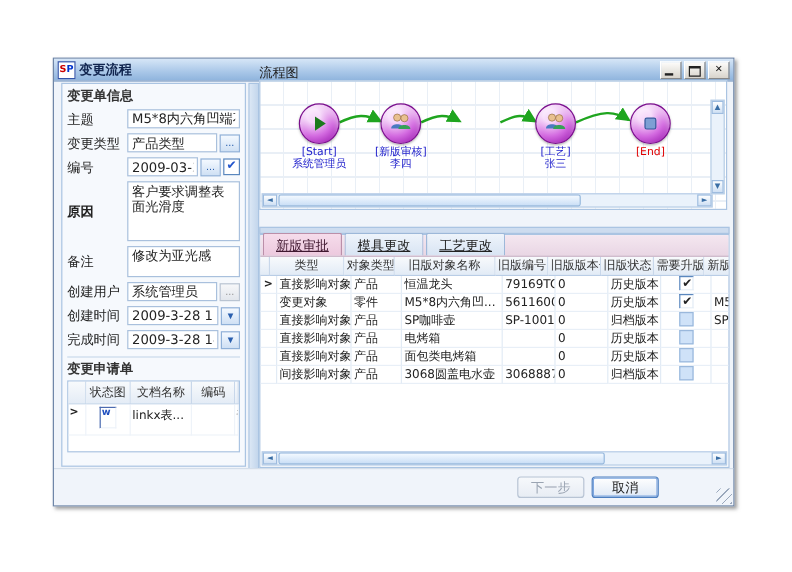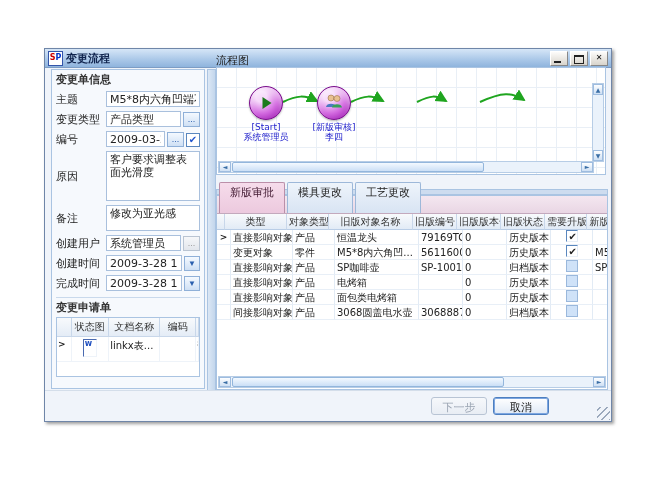--- a/index.html
+++ b/index.html
@@ -29,21 +29,21 @@
     font-size:9px;line-height:9px;color:#2a5fae;text-align:center;padding:0;}
   .dots-btn.gray{color:#999;border-color:#b9c4d2;background:linear-gradient(#f6f7f9,#e2e6ec);}
   .drop-btn{width:16px;height:15px;border:1px solid #8fb0d8;background:linear-gradient(#f4f9ff,#cfe0f4);
     font-size:8px;line-height:13px;color:#2a5fae;text-align:center;padding:0;}
   .cbx{display:inline-block;width:12px;height:12px;border:1px solid #5a87be;background:#fff;
     font-size:10px;line-height:11px;text-align:center;color:#2255cc;}
   .cbx.empty{background:#cfe2f8;border-color:#9ab8dc;}
   
   .left-panel{position:absolute;left:6px;top:20px;width:154px;height:320px;background:#f6f9fd;
     border:1px solid #aac4e2;padding:2px 4px;box-sizing:border-box;}
-  .frow{display:flex;align-items:flex-end;margin-top:4px;gap:2px;}
+  .frow{display:flex;align-items:center;margin-top:4px;gap:2px;}
   .frow .lbl{width:48px;flex:none;}
   .frow input{flex:1;min-width:0;height:16px;}
   .sep{height:1px;background:#c9d9ec;margin:6px 0 2px;}
   .req-table{border:1px solid #aac4e2;background:#fff;margin-top:2px;height:58px;overflow:hidden;}
   .rt-head,.rt-row{display:flex;font-size:10px;}
   .rt-head span{background:linear-gradient(#f8fafc,#e4ecf6);border-right:1px solid #c8d7ea;border-bottom:1px solid #c8d7ea;
     padding:2px 1px;text-align:center;color:#333;}
   .rt-row span{border-right:1px solid #eef3f9;border-bottom:1px solid #eef3f9;padding:2px 1px;color:#222;overflow:hidden;white-space:nowrap;}
   .doc-ico{display:inline-block;width:10px;height:12px;background:#fff;border:1px solid #4a6ab0;position:relative;}
   .doc-ico::after{content:"w";position:absolute;left:1px;top:-1px;font-size:8px;color:#2050c0;font-weight:bold;}
@@ -75,22 +75,22 @@
   .nname{font-size:9px;color:#2222cc;line-height:10px;white-space:nowrap;}
   .fnode.end .nlabel{color:#e00000;}
   .arrows{position:absolute;left:0;top:0;width:100%;height:100%;pointer-events:none;}
   .flow-hscroll{position:absolute;left:1px;bottom:1px;right:11px;}
   .flow-vscroll{top:15px;right:1px;bottom:12px;}
   
   .hsplit{position:absolute;left:171px;top:140px;width:390px;height:4px;background:#cddcef;border:1px solid #aac4e2;}
   
   .tabs-panel{position:absolute;left:171px;top:146px;width:390px;height:193px;background:#fff;border:1px solid #aac4e2;}
   .tabstrip{display:flex;background:linear-gradient(#f4e7f0,#e9d6e4);border-bottom:1px solid #c3a9bd;height:17px;align-items:flex-end;padding-left:2px;gap:2px;}
-  .tab{font-size:11px;padding:2px 10px 13px;border:1px solid #9db8d9;border-bottom:none;border-radius:2px 2px 0 0;
-    background:linear-gradient(#eef4fb,#d8e4f3);color:#222;}
+  .tab{font-size:11px;padding:2px 10px 1px;border:1px solid #9db8d9;border-bottom:none;border-radius:2px 2px 0 0;
+    background:linear-gradient(#eef4fb,#d8e4f3);color:#222;text-decoration:underline;}
   .tab.active{background:linear-gradient(#f6dcEB,#ecc9de);background:linear-gradient(#f6dceb,#ecc9de);border-color:#bb8fa9;color:#401830;}
   .mtable{position:absolute;left:0;top:18px;right:0;bottom:12px;overflow:hidden;font-size:10px;}
   .mrow{display:flex;height:15px;line-height:15px;}
   .mrow span{flex:none;overflow:hidden;white-space:nowrap;border-right:1px solid #e2ebf5;border-bottom:1px solid #e8eff7;padding:0 2px;box-sizing:border-box;color:#222;}
   .mrow.mhead{height:16px;line-height:16px;justify-content:center;}
   .mrow.mhead span{background:linear-gradient(#f8fafc,#e2ebf6);border-right:1px solid #c8d7ea;border-bottom:1px solid #b9cde6;color:#333;text-align:center;}
   .c0{width:14px;text-align:center;}
   .c1{width:62px;} .c2{width:42px;} .c3{width:84px;} .c4{width:44px;} .c5{width:44px;text-align:left;}
   .c6{width:44px;} .c7{width:42px;text-align:center;} .c8{width:26px;}
   .tab-hscroll{position:absolute;left:1px;bottom:1px;right:1px;}
@@ -138,21 +138,21 @@
       </div>
 
       <div class="frow">
         <span class="lbl">编号</span>
         <input readonly="" style="width: 66px; flex: 1 1 0%;" value="2009-03-28 13:39:01">
         <button class="dots-btn">...</button>
         <span class="cbx">✔</span>
       </div>
 
       <div class="frow" style="align-items:flex-start;">
-        <span class="lbl" style="margin-top:18px;">原因</span>
+        <span class="lbl" style="margin-top:18px;font-weight:bold;">原因</span>
         <textarea readonly="" style="flex: 1 1 0%; height: 50px;">客户要求调整表面光滑度</textarea>
       </div>
 
       <div class="frow" style="align-items:flex-start;">
         <span class="lbl" style="margin-top:6px;">备注</span>
         <textarea readonly="" style="flex: 1 1 0%; height: 26px;">修改为亚光感</textarea>
       </div>
 
       <div class="frow">
         <span class="lbl">创建用户</span>
@@ -235,21 +235,43 @@
                   <circle cx="12" cy="5.5" r="3" fill="#e8c090" stroke="#8a6030" stroke-width=".5"></circle>
                   <path d="M7,14.5 C7,10 17,10 17,14.5 Z" fill="#36a058"></path>
                 </svg>
           </div>
             </div>
           <div class="nlabel">[新版审核]</div>
           <div class="nname">李四</div>
         </div>
 
 
-
+        <div class="fnode" style="left:211px;top:18px;">
+          <div class="fcircle">
+              <div class="inner">
+            <svg width="18" height="16" viewBox="0 0 18 16">
+                  <circle cx="6" cy="5" r="3" fill="#e8c090" stroke="#8a6030" stroke-width=".5"></circle>
+                  <path d="M1,14 C1,9.5 11,9.5 11,14 Z" fill="#4a7ac0"></path>
+                  <circle cx="12" cy="5.5" r="3" fill="#e8c090" stroke="#8a6030" stroke-width=".5"></circle>
+                  <path d="M7,14.5 C7,10 17,10 17,14.5 Z" fill="#36a058"></path>
+                </svg>
+          </div>
+            </div>
+          <div class="nlabel">[工艺]</div>
+          <div class="nname">张三</div>
+        </div>
+
+        <div class="fnode end" style="left:290px;top:18px;">
+          <div class="fcircle">
+              <div class="inner">
+                <div class="end-sq"></div>
+              </div>
+            </div>
+          <div class="nlabel">[End]</div>
+        </div>
 
         <div class="hscroll flow-hscroll">
           <span class="arr">◄</span>
           <span class="thumb" style="width:250px;margin-left:1px;"></span>
           <span class="arr" style="margin-left:auto;">►</span>
         </div>
         <div class="vscroll flow-vscroll">
           <span class="arr" style="top:0;">▲</span>
           <span class="arr" style="bottom:0;">▼</span>
         </div>

